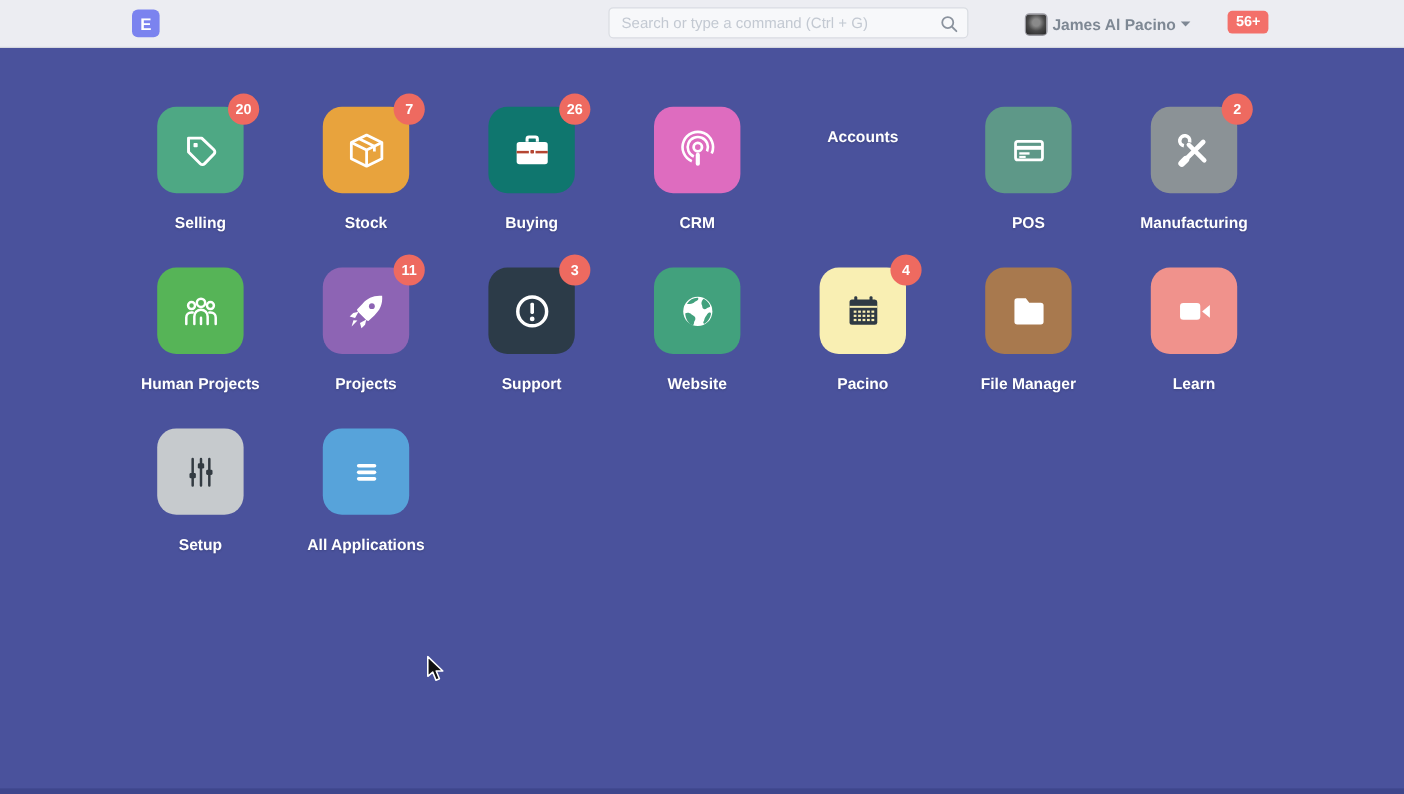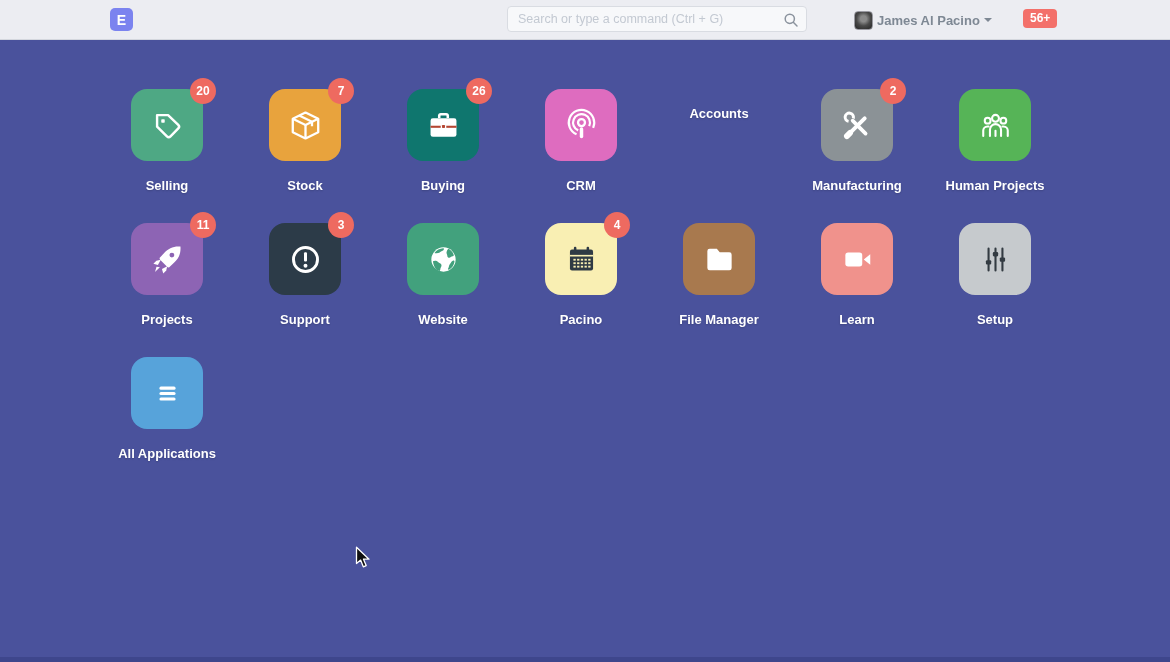--- a/index.html
+++ b/index.html
@@ -231,20 +231,29 @@
             <use href="#sym-podcast"></use>
           </svg>
 
     </div>
     <div class="app-label">CRM</div>
   </div>
       <div class="app-cell">
     <div class="app-label">Accounts</div>
   </div>
       <div class="app-cell">
+    <div class="tile" style="background: rgb(94, 152, 136); --tile: #5e9888; --icon: #ffffff;">
+      <svg class="app-icon">
+            <use href="#sym-credit-card"></use>
+          </svg>
+
+    </div>
+    <div class="app-label">POS</div>
+  </div>
+      <div class="app-cell">
     <div class="tile" style="background: rgb(139, 146, 150); --tile: #8b9296; --icon: #ffffff;">
       <svg class="app-icon">
             <use href="#sym-tools"></use>
           </svg>
       <span class="badge">2</span>
     </div>
     <div class="app-label">Manufacturing</div>
   </div>
       <div class="app-cell">
     <div class="tile" style="background: rgb(86, 180, 87); --tile: #56b457; --icon: #ffffff;">

